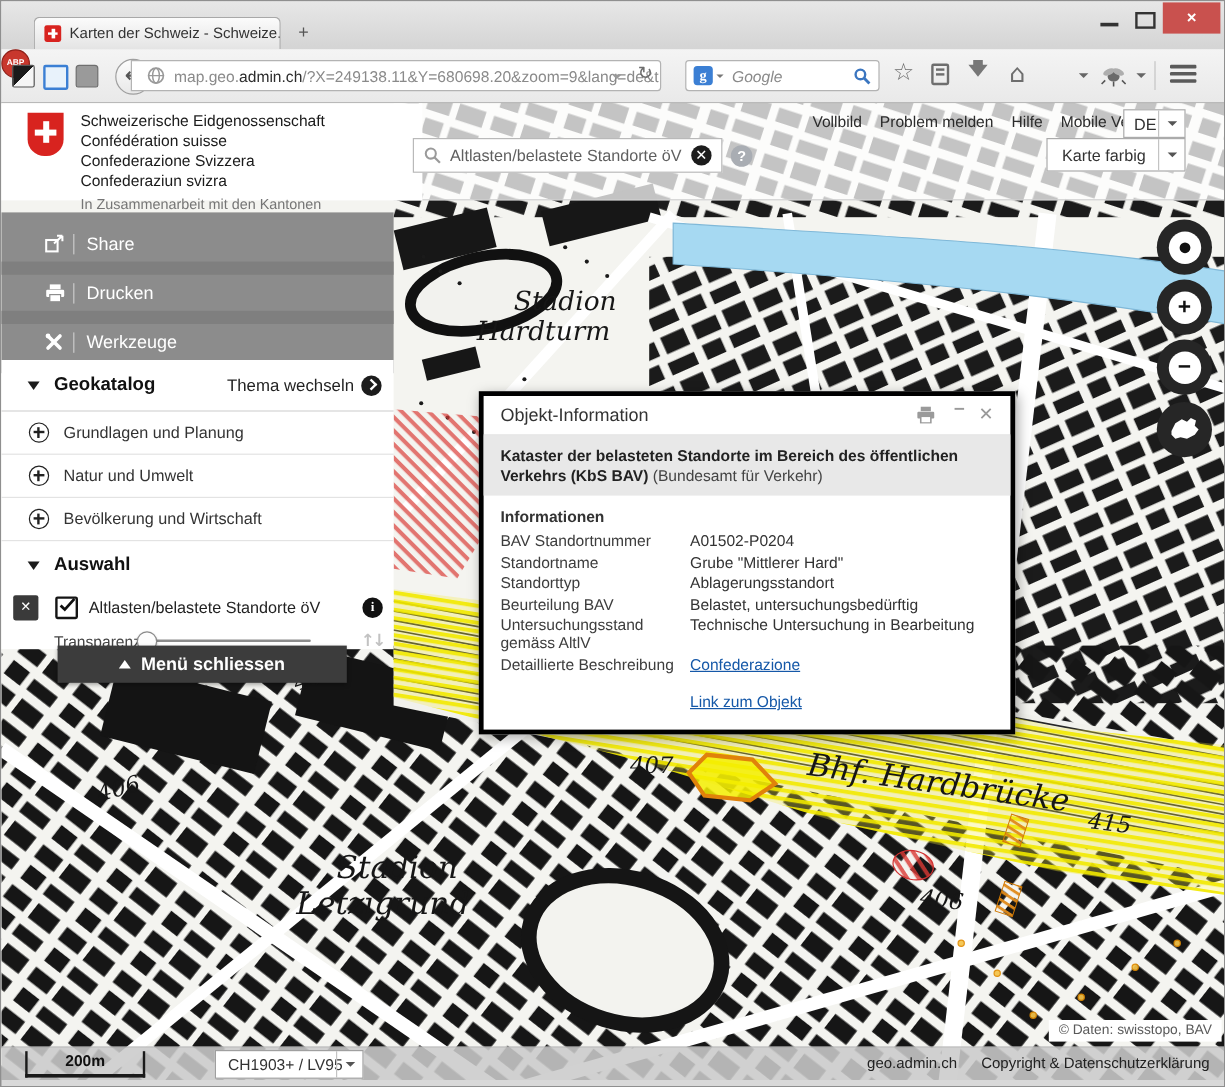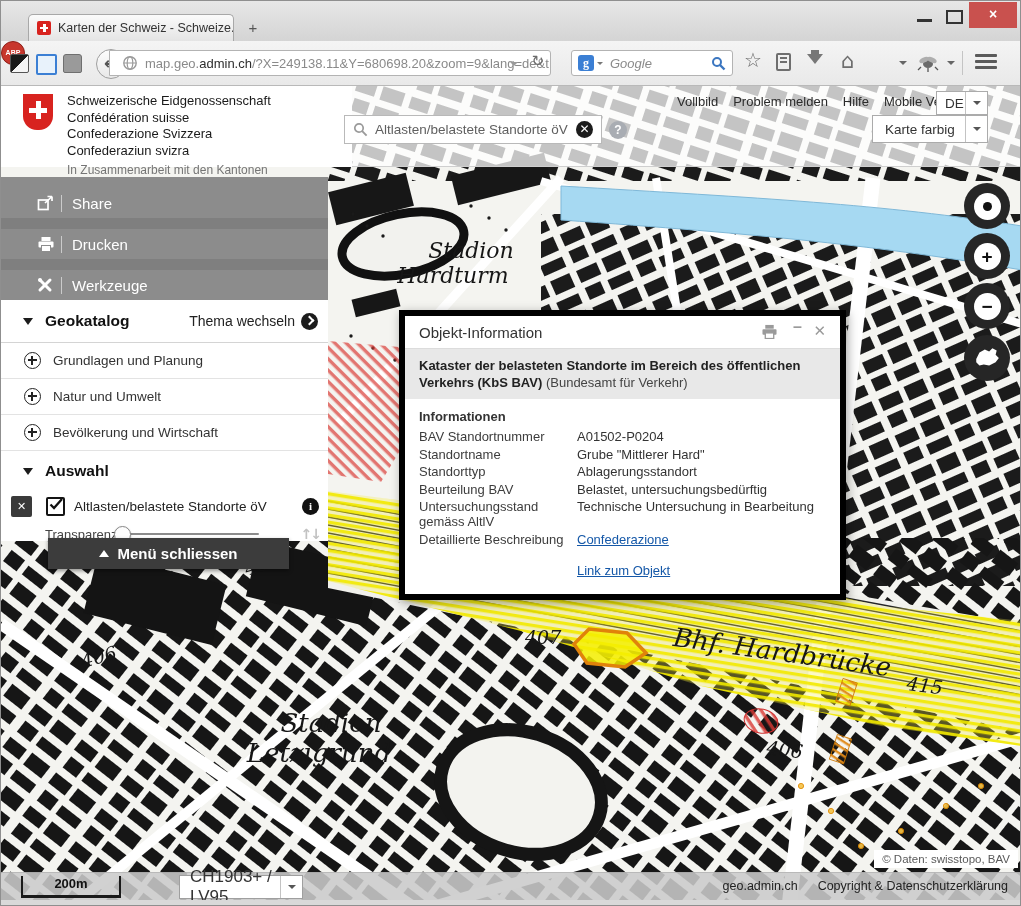--- a/index.html
+++ b/index.html
@@ -89,37 +89,37 @@
   .slider{position:absolute;left:115px;top:12px;width:143px;height:2px;background:#8c8c8c;border-radius:1px;}
   .knob{position:absolute;left:-2px;top:-7px;width:15px;height:15px;border-radius:50%;background:#fdfdfd;border:1px solid #8a8a8a;box-shadow:0 1px 2px rgba(0,0,0,.3);}
   .updown{position:absolute;right:8px;color:#c2c2c2;font-size:14px;font-weight:bold;font-family:"DejaVu Sans",sans-serif;letter-spacing:-2px;}
   #menuclose{position:absolute;left:47px;top:452px;width:241px;height:31px;background:#3c3c3c;color:#fff;font-weight:bold;font-size:15px;display:flex;align-items:center;justify-content:center;gap:8px;box-shadow:0 2px 4px rgba(0,0,0,.4);}
   .tri-up{width:0;height:0;border-left:5.5px solid transparent;border-right:5.5px solid transparent;border-bottom:7px solid #fff;}
   
   .mapctl{position:absolute;left:963px;width:46px;height:46px;border-radius:50%;background:#262626;display:flex;align-items:center;justify-content:center;}
   .mc-in{width:27px;height:27px;border-radius:50%;background:#fff;display:flex;align-items:center;justify-content:center;color:#111;font-weight:bold;font-size:19px;line-height:27px;}
   .mc-dot{width:9px;height:9px;border-radius:50%;background:#111;}
   
-  #popup{position:absolute;left:398px;top:224px;width:447px;background:#fff;border:6px solid #000000;box-shadow:2px 3px 10px rgba(0,0,0,.35);box-sizing:border-box;}
+  #popup{position:absolute;left:398px;top:240px;width:447px;background:#fff;border:4px solid #000000;box-shadow:2px 3px 10px rgba(0,0,0,.35);box-sizing:border-box;}
   .pophdr{position:relative;height:32px;border-bottom:1px solid #dcdcdc;display:flex;align-items:center;}
   .poptitle{font-size:15px;color:#333;margin-left:14px;}
   .popico{position:absolute;top:8px;color:#9a9a9a;}
   .popband{background:#e8e8e8;padding:8px 14px;font-size:13px;line-height:17px;}
   .popband b{color:#222;}
   .popband span{color:#444;}
   .popbody{padding:10px 14px 16px 14px;font-size:13px;color:#333;}
   .popsec{font-weight:bold;margin-bottom:5px;}
   .kv{display:grid;grid-template-columns:150px 1fr;row-gap:2.5px;column-gap:8px;}
   .kv .k{color:#3d3d3d;}
   a.plink{color:#1558a8;text-decoration:underline;}
   
   #attrib{position:absolute;right:4px;top:764px;background:#fff;padding:3px 8px;font-size:11.5px;color:#5a5a5a;}
   #footerbar{position:absolute;left:0;top:786px;width:1021px;height:28px;background:rgba(203,203,203,0.88);border-top:1px solid rgba(150,150,150,.4);box-sizing:border-box;}
   .scale{position:absolute;left:20px;top:3px;width:96px;height:19px;border-left:2px solid #1a1a1a;border-right:2px solid #1a1a1a;border-bottom:3px solid #1a1a1a;text-align:center;font-size:13px;font-weight:bold;color:#111;}
-  .projsel{position:absolute;left:178px;top:2px;width:124px;height:24px;background:#fff;border:1px solid #9f9f9f;box-sizing:border-box;font-size:17px;color:#333;display:flex;align-items:center;padding-left:10px;}
+  .projsel{position:absolute;left:178px;top:2px;width:124px;height:24px;background:#fff;border:1px solid #9f9f9f;box-sizing:border-box;font-size:13px;color:#333;display:flex;align-items:center;padding-left:10px;}
   .footlinks{position:absolute;right:14px;top:6px;display:flex;gap:20px;font-size:12.5px;color:#222;}
   #bottomstrip{position:absolute;left:0;top:814px;width:1021px;height:7px;background:#d9d9d9;}
 </style>
 </head>
 <body>
 
 <div id="window">
 
   <div id="titlebar">
     <div class="tab">

